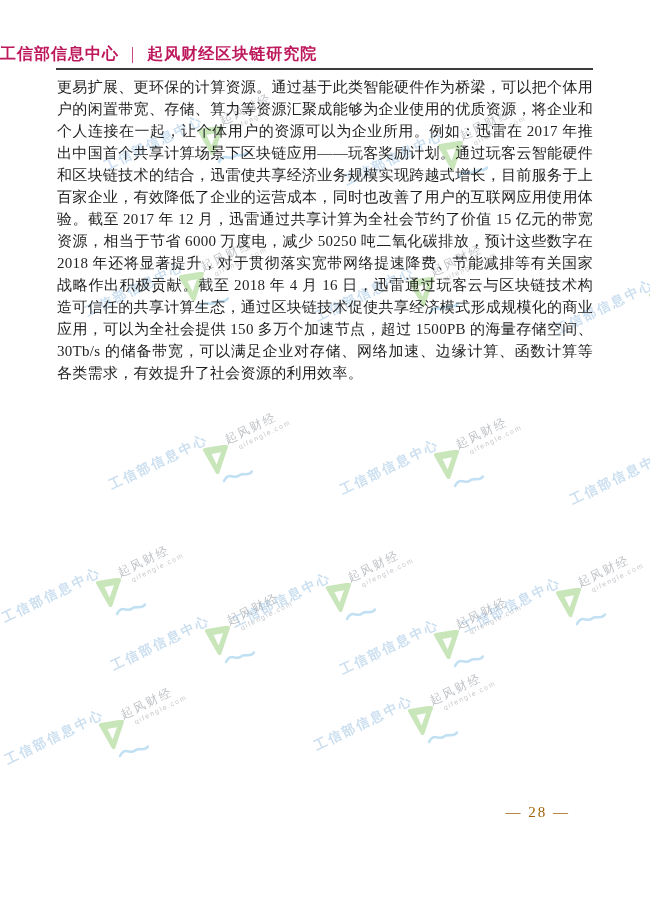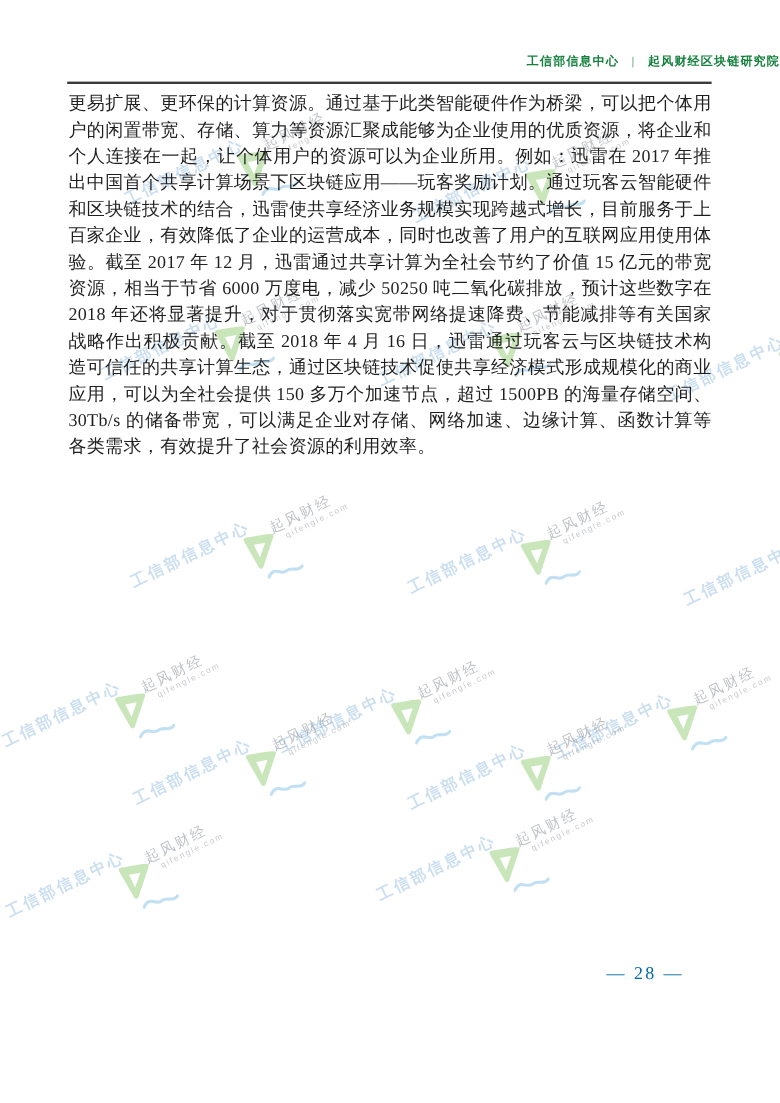--- a/index.html
+++ b/index.html
@@ -9,23 +9,23 @@
     margin:0 auto;
     background:#ffffff;
     overflow:hidden;
     font-family:"Liberation Serif","DejaVu Serif",serif;
     color:#1f1f1f;
   }
 
   
   .page-header {
     position:absolute; top:44px; left:0; right:0;
-    text-align:right;
-    font-size:10px; font-weight:bold; letter-spacing:1px;
-    color:#15803d;
+    text-align:left;
+    font-size:16px; font-weight:bold; letter-spacing:1px;
+    color:#be185d;
     z-index:2;
   }
   .page-header .hdr-div { margin:0 7px; font-weight:normal; }
   .header-rule {
     position:absolute; top:68px; left:56px; right:57px;
     border-top:2px solid #3b3b3b;
     z-index:2;
   }
 
   
@@ -40,21 +40,21 @@
     text-align:justify;
     text-justify:inter-ideograph;
     letter-spacing:0.3px;
     word-break:break-all;
   }
   .para.indent { text-indent:2em; }
 
   
   .page-footer {
     position:absolute; top:804px; right:80px;
-    font-size:15px; color:#0369a1; letter-spacing:2px;
+    font-size:15px; color:#a16207; letter-spacing:2px;
     z-index:2;
   }
 
   
   .wm-layer {
     position:absolute; inset:0; z-index:0;
     pointer-events:none;
   }
   .wm { position:absolute; width:0; height:0; }
   .wm-blue {

